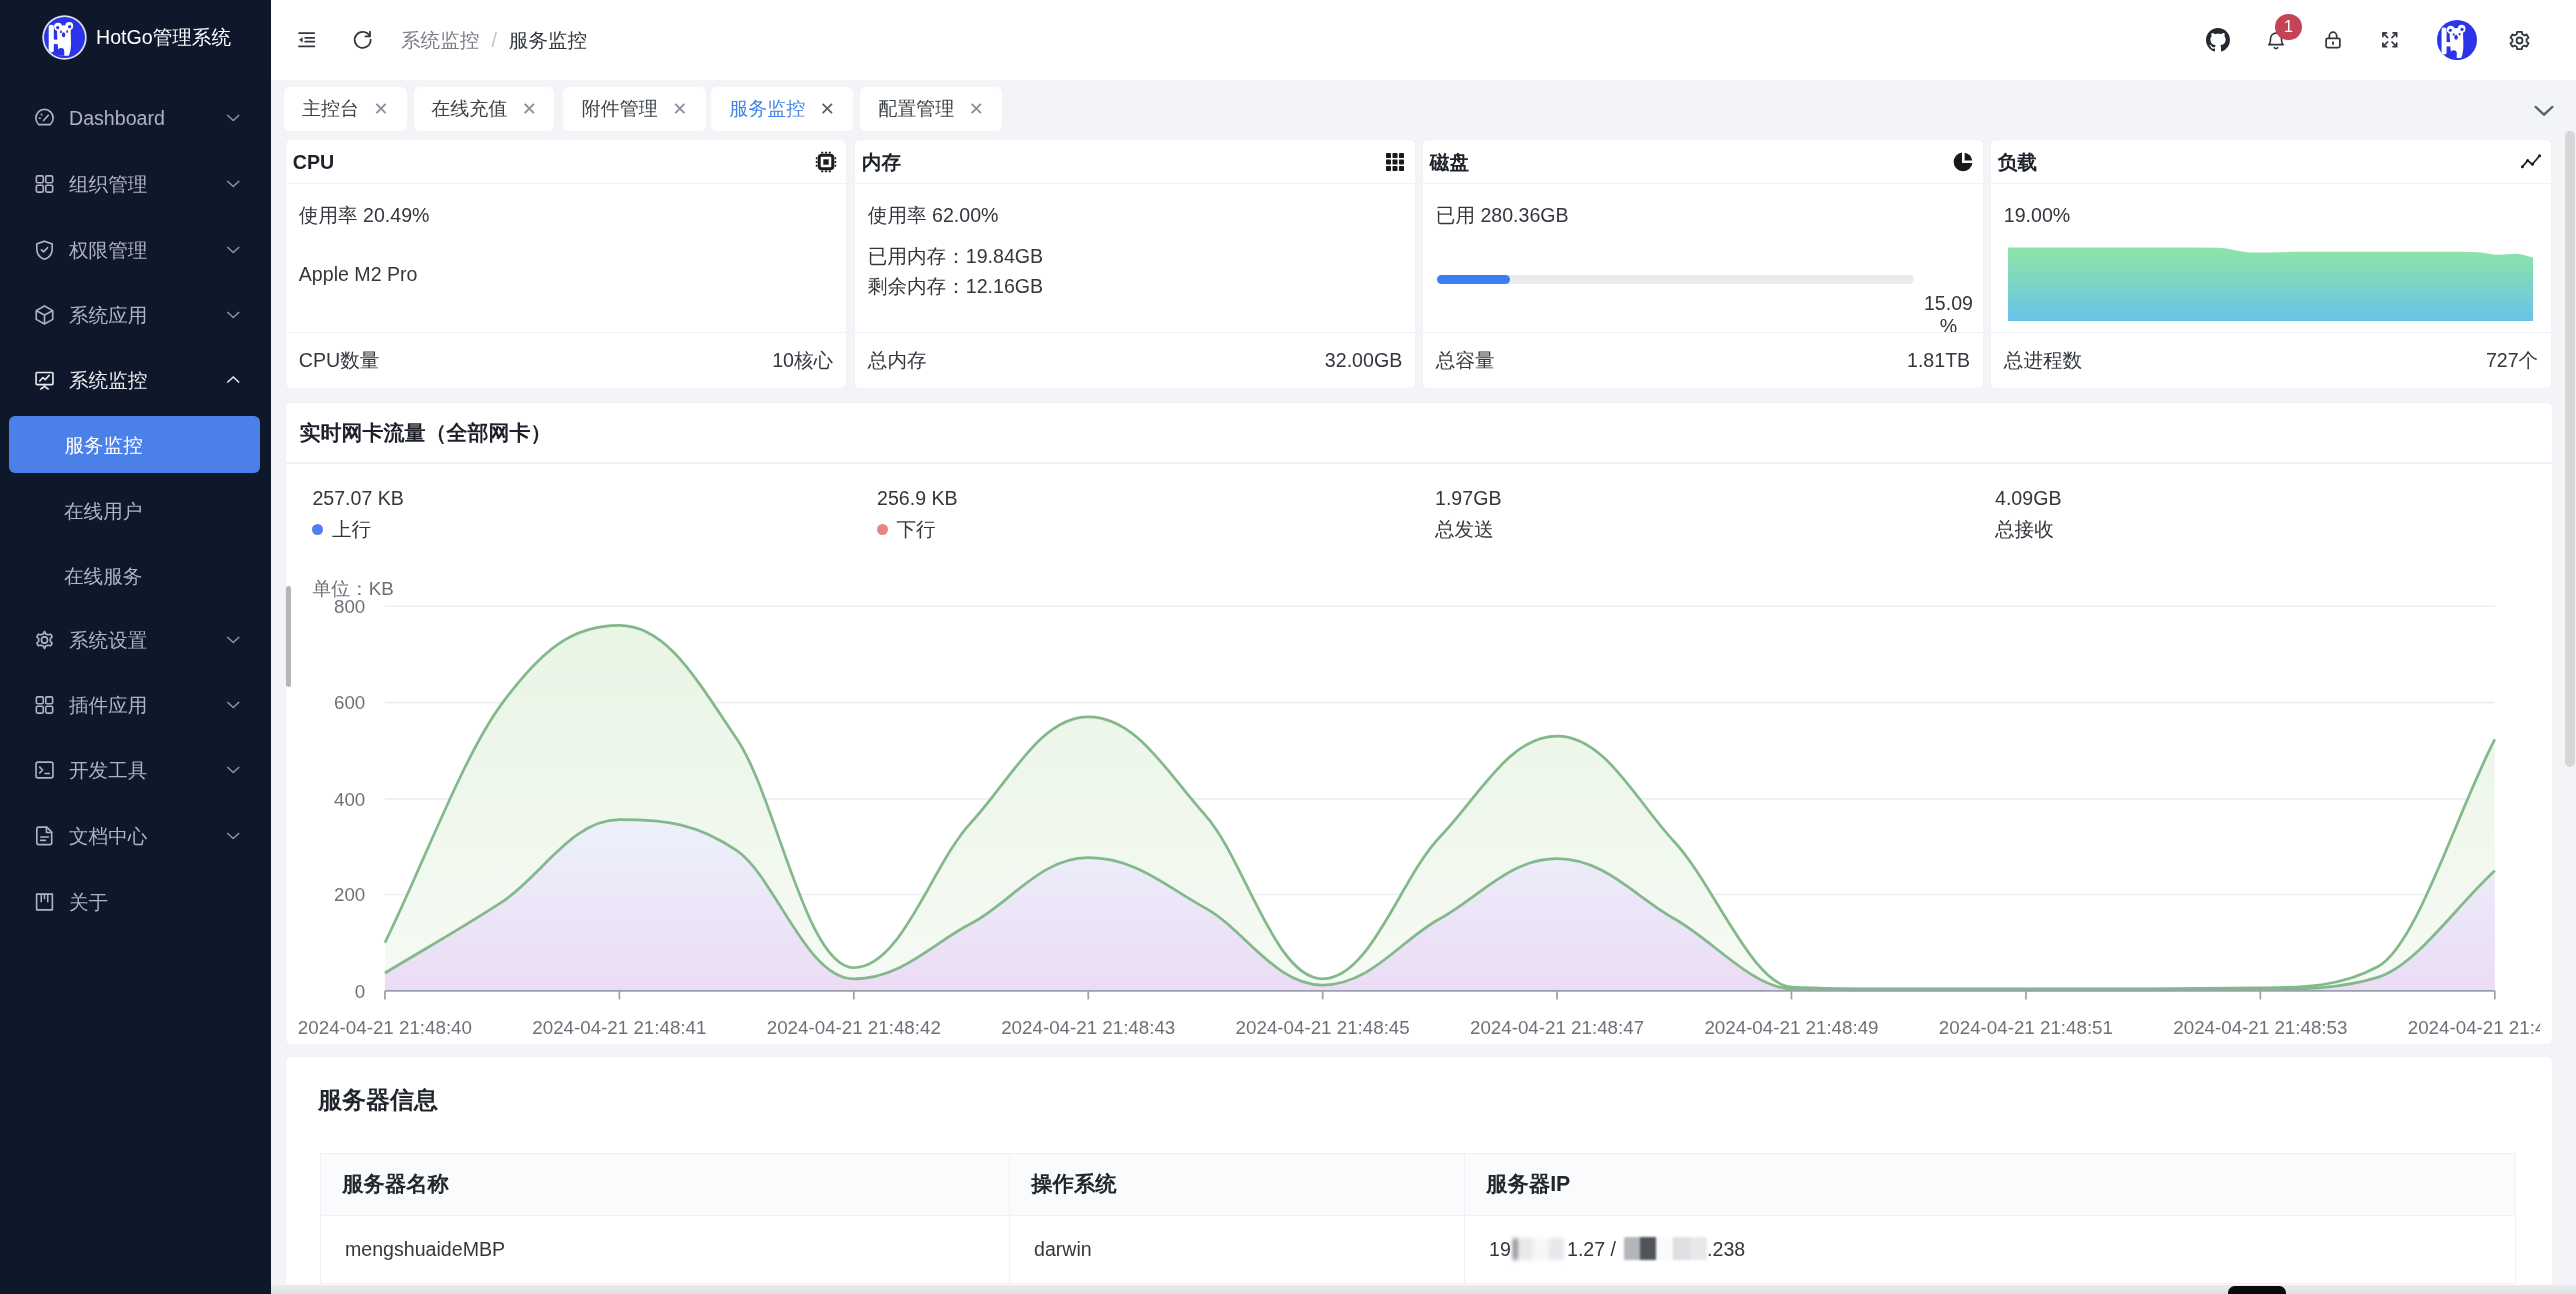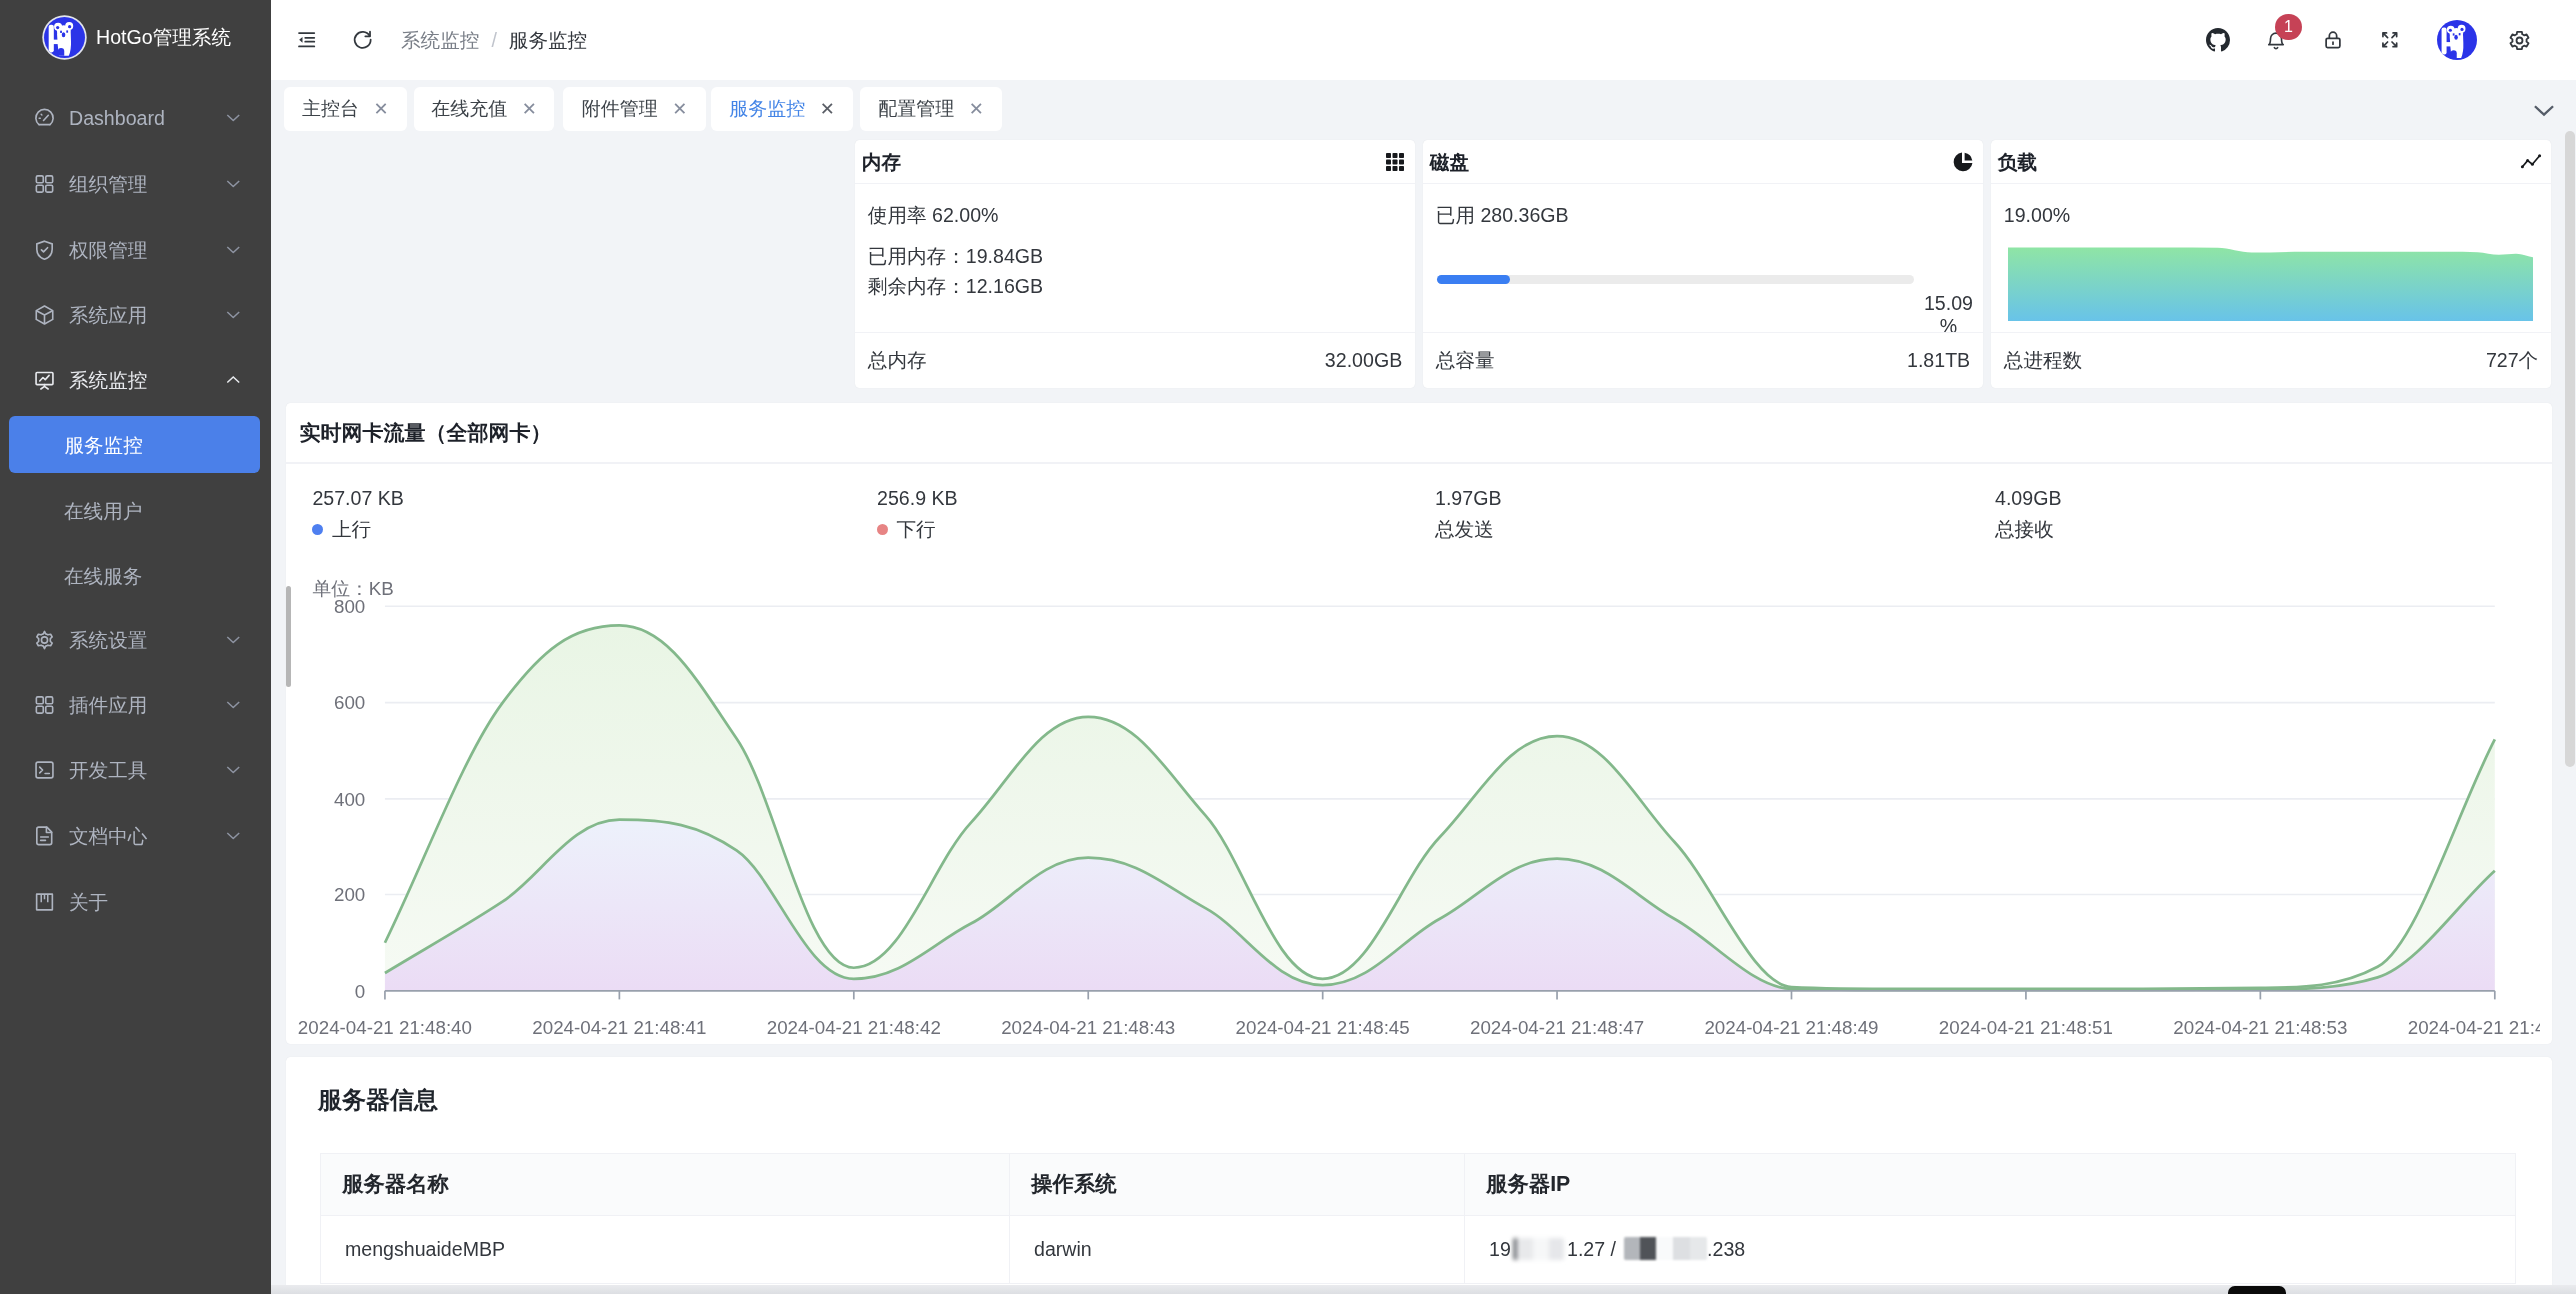--- a/index.html
+++ b/index.html
@@ -1,21 +1,21 @@
 <!DOCTYPE html>
 <html style="font-size:13.6px"><head>
 <meta charset="utf-8">
 <title>HotGo</title>
 <style>
 *{margin:0;padding:0;box-sizing:border-box;}
 html,body{width:2576px;height:1295px;overflow:hidden;}
 body{font-family:"Liberation Sans",sans-serif;background:#f2f4f7;color:#333639;}
 #app{position:relative;width:2576px;height:1295px;overflow:hidden;}
 
-#sider{position:absolute;left:0;top:0;width:271px;height:1295px;background:#404040;z-index:5;}
+#sider{position:absolute;left:0;top:0;width:271px;height:1295px;background:#0f172a;z-index:5;}
 .logo-row{position:absolute;left:0;top:0;width:271px;height:75px;}
 .logo-circle{position:absolute;left:44px;top:17px;width:41px;height:41px;border-radius:50%;background:#2b34e8;overflow:hidden;box-shadow:0 0 0 1.7px rgba(235,238,245,.95);}
 .logo-title{position:absolute;left:96px;top:0;height:75px;line-height:75px;color:#fff;font-size:19.6px;font-weight:500;}
 .mi{position:absolute;left:0;width:271px;height:57px;}
 .mi .ico{position:absolute;left:33px;top:50%;transform:translateY(-50%);width:23px;height:23px;}
 .mi .txt{position:absolute;left:69px;top:50%;transform:translateY(-50%);font-size:19.6px;color:#aeb4c0;white-space:nowrap;}
 .mi .arr{position:absolute;right:31px;top:50%;transform:translateY(-50%);width:14.5px;height:8.5px;}
 .mi .ico svg{width:23px;height:23px;display:block;}
 .sub .txt{left:64px;}
 .mi.active{left:9.4px;width:251px;background:#4b80e9;border-radius:6px;}
@@ -297,20 +297,36 @@
       <span class="ico">
           <svg viewBox="0 0 24 24" fill="none" stroke="#aeb4c0" stroke-width="1.7" stroke-linejoin="round">
             <rect x="3.8" y="3.8" width="16.4" height="16.4"></rect>
             <path d="M8.6 3.9 V12.2 M12 3.9 V9 M15.4 3.9 V12.2" stroke-width="1.6"></path>
           </svg>
         </span>
       <span class="txt">关于</span>
     </div>
   </div>
 
+  <div class="card mcard" style="left:286px;" id="card-cpu">
+    <div class="hd">
+        <div class="t">CPU</div>
+      <svg class="hicn" viewBox="0 0 24 24" fill="none" stroke="#1b1d21" stroke-width="3">
+          <rect x="5.2" y="5.2" width="13.6" height="13.6" rx="2.6"></rect>
+          <rect x="9.3" y="9.3" width="5.4" height="5.4" fill="#1b1d21" stroke="none"></rect>
+          <path d="M8.2 3.4 V1.8 M12 3.4 V1.8 M15.8 3.4 V1.8 M8.2 22.2 V20.6 M12 22.2 V20.6 M15.8 22.2 V20.6 M3.4 8.2 H1.8 M3.4 12 H1.8 M3.4 15.8 H1.8 M22.2 8.2 H20.6 M22.2 12 H20.6 M22.2 15.8 H20.6" stroke-width="2.1"></path>
+        </svg>
+    </div>
+    <div class="bline" style="top:61px;line-height:29px;">使用率 20.49%</div>
+    <div class="bline" style="top:120px;line-height:29px;">Apple M2 Pro</div>
+    <div class="ft">
+        <div class="l">CPU数量</div>
+        <div class="r">10核心</div>
+      </div>
+  </div>
   <div class="card mcard" style="left:855px;" id="card-mem">
     <div class="hd">
         <div class="t">内存</div>
       <svg class="hicn" viewBox="0 0 24 24" fill="#17191c">
           <rect x="3" y="3" width="5" height="5" rx="0.8"></rect>
           <rect x="9.5" y="3" width="5" height="5" rx="0.8"></rect>
           <rect x="16" y="3" width="5" height="5" rx="0.8"></rect>
           <rect x="3" y="9.5" width="5" height="5" rx="0.8"></rect>
           <rect x="9.5" y="9.5" width="5" height="5" rx="0.8"></rect>
           <rect x="16" y="9.5" width="5" height="5" rx="0.8"></rect>

